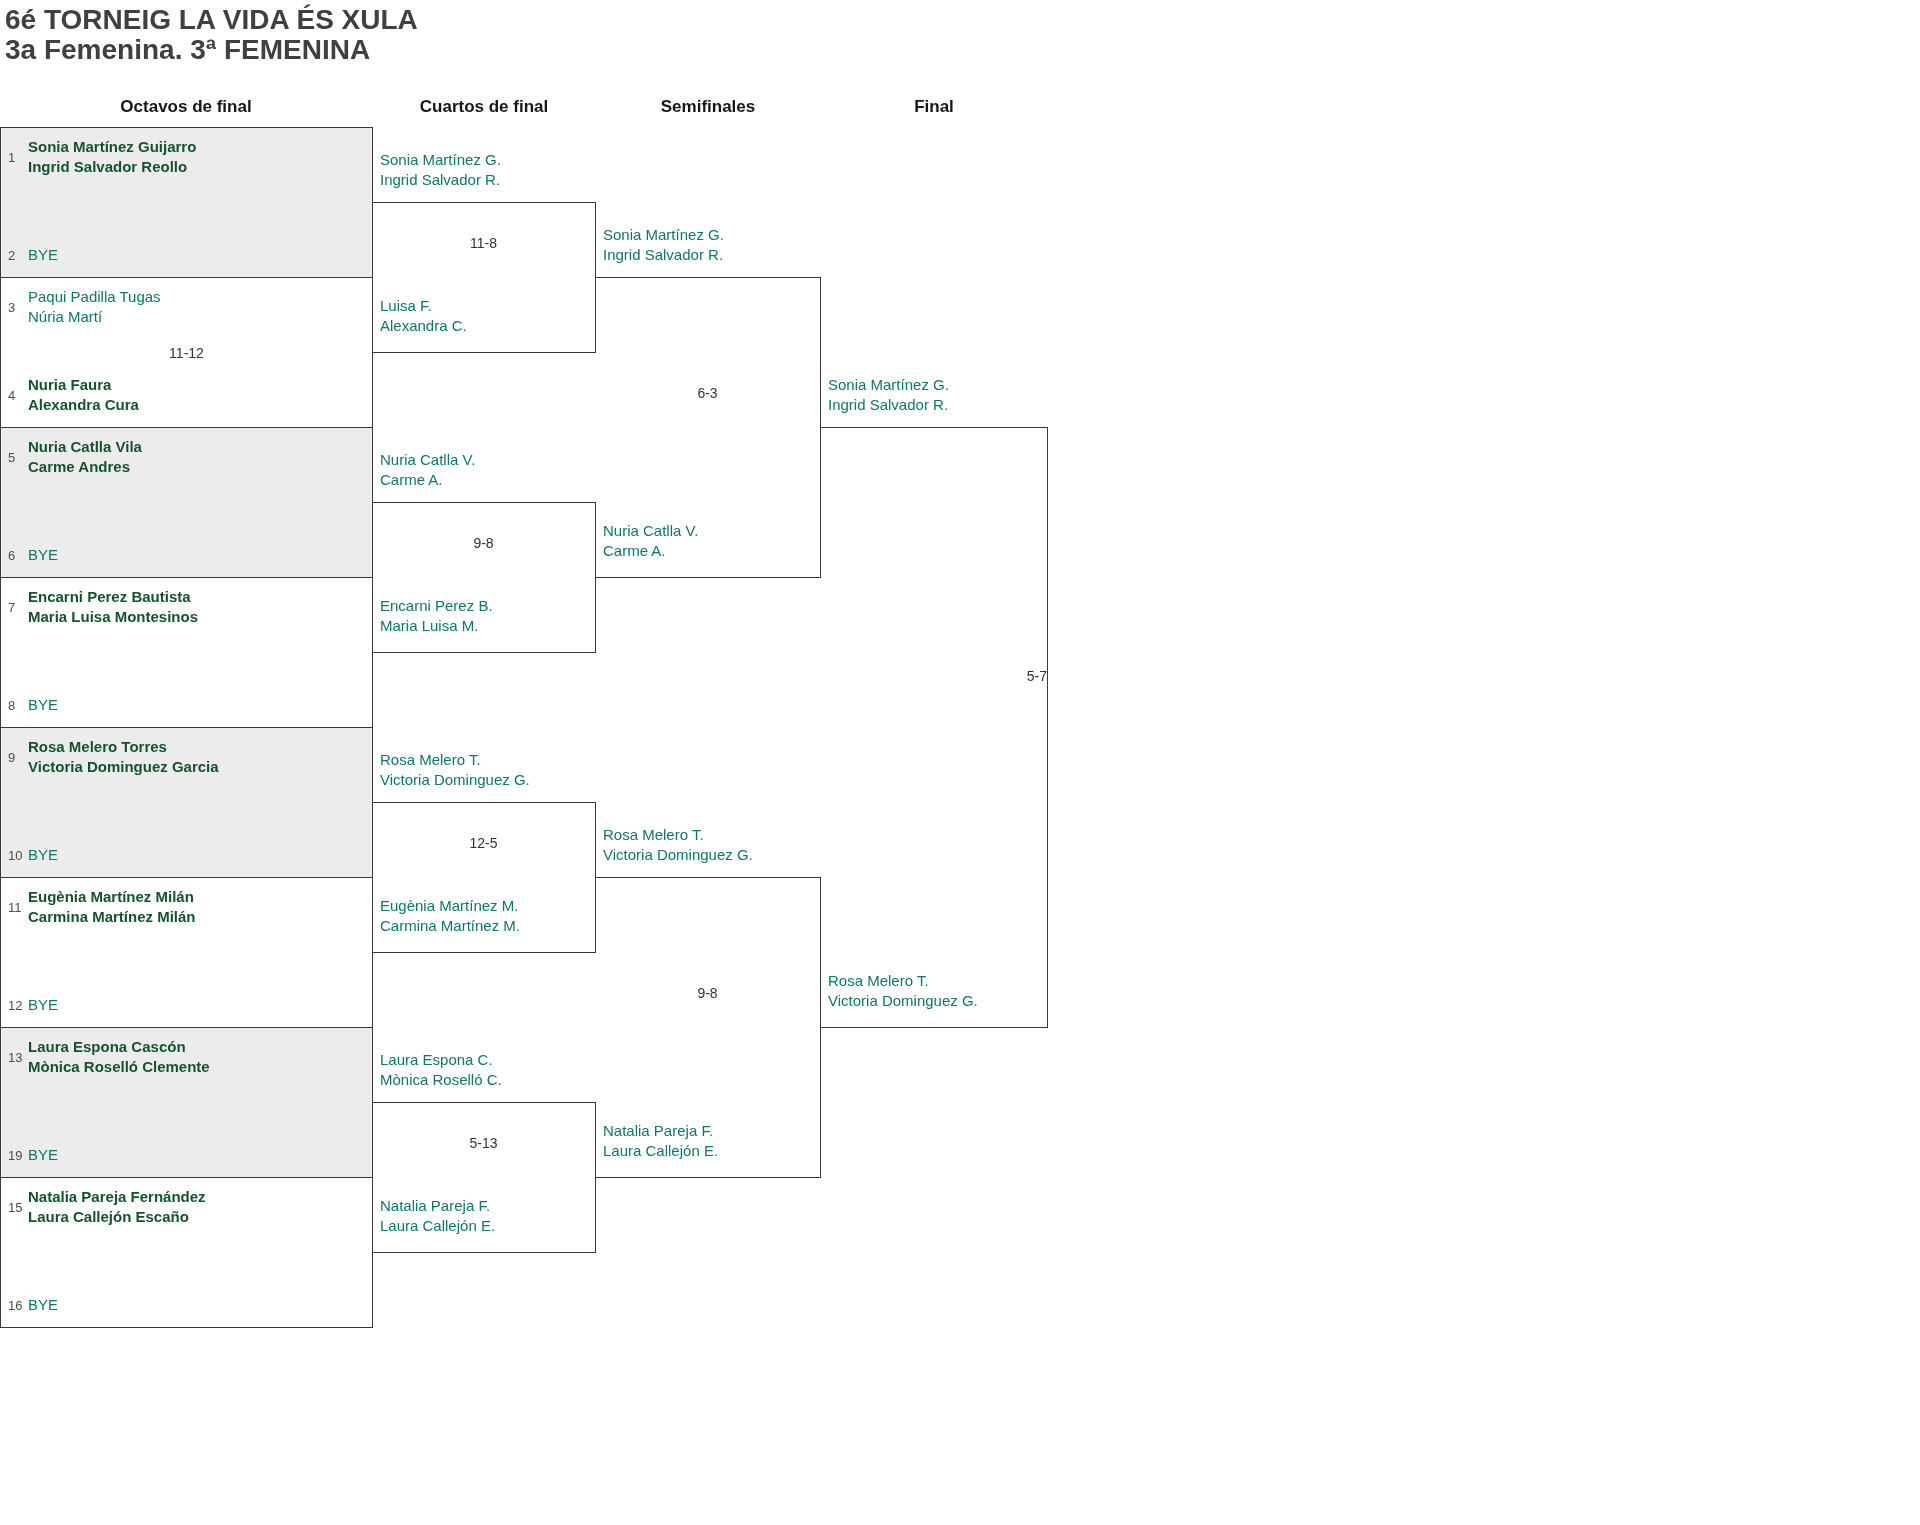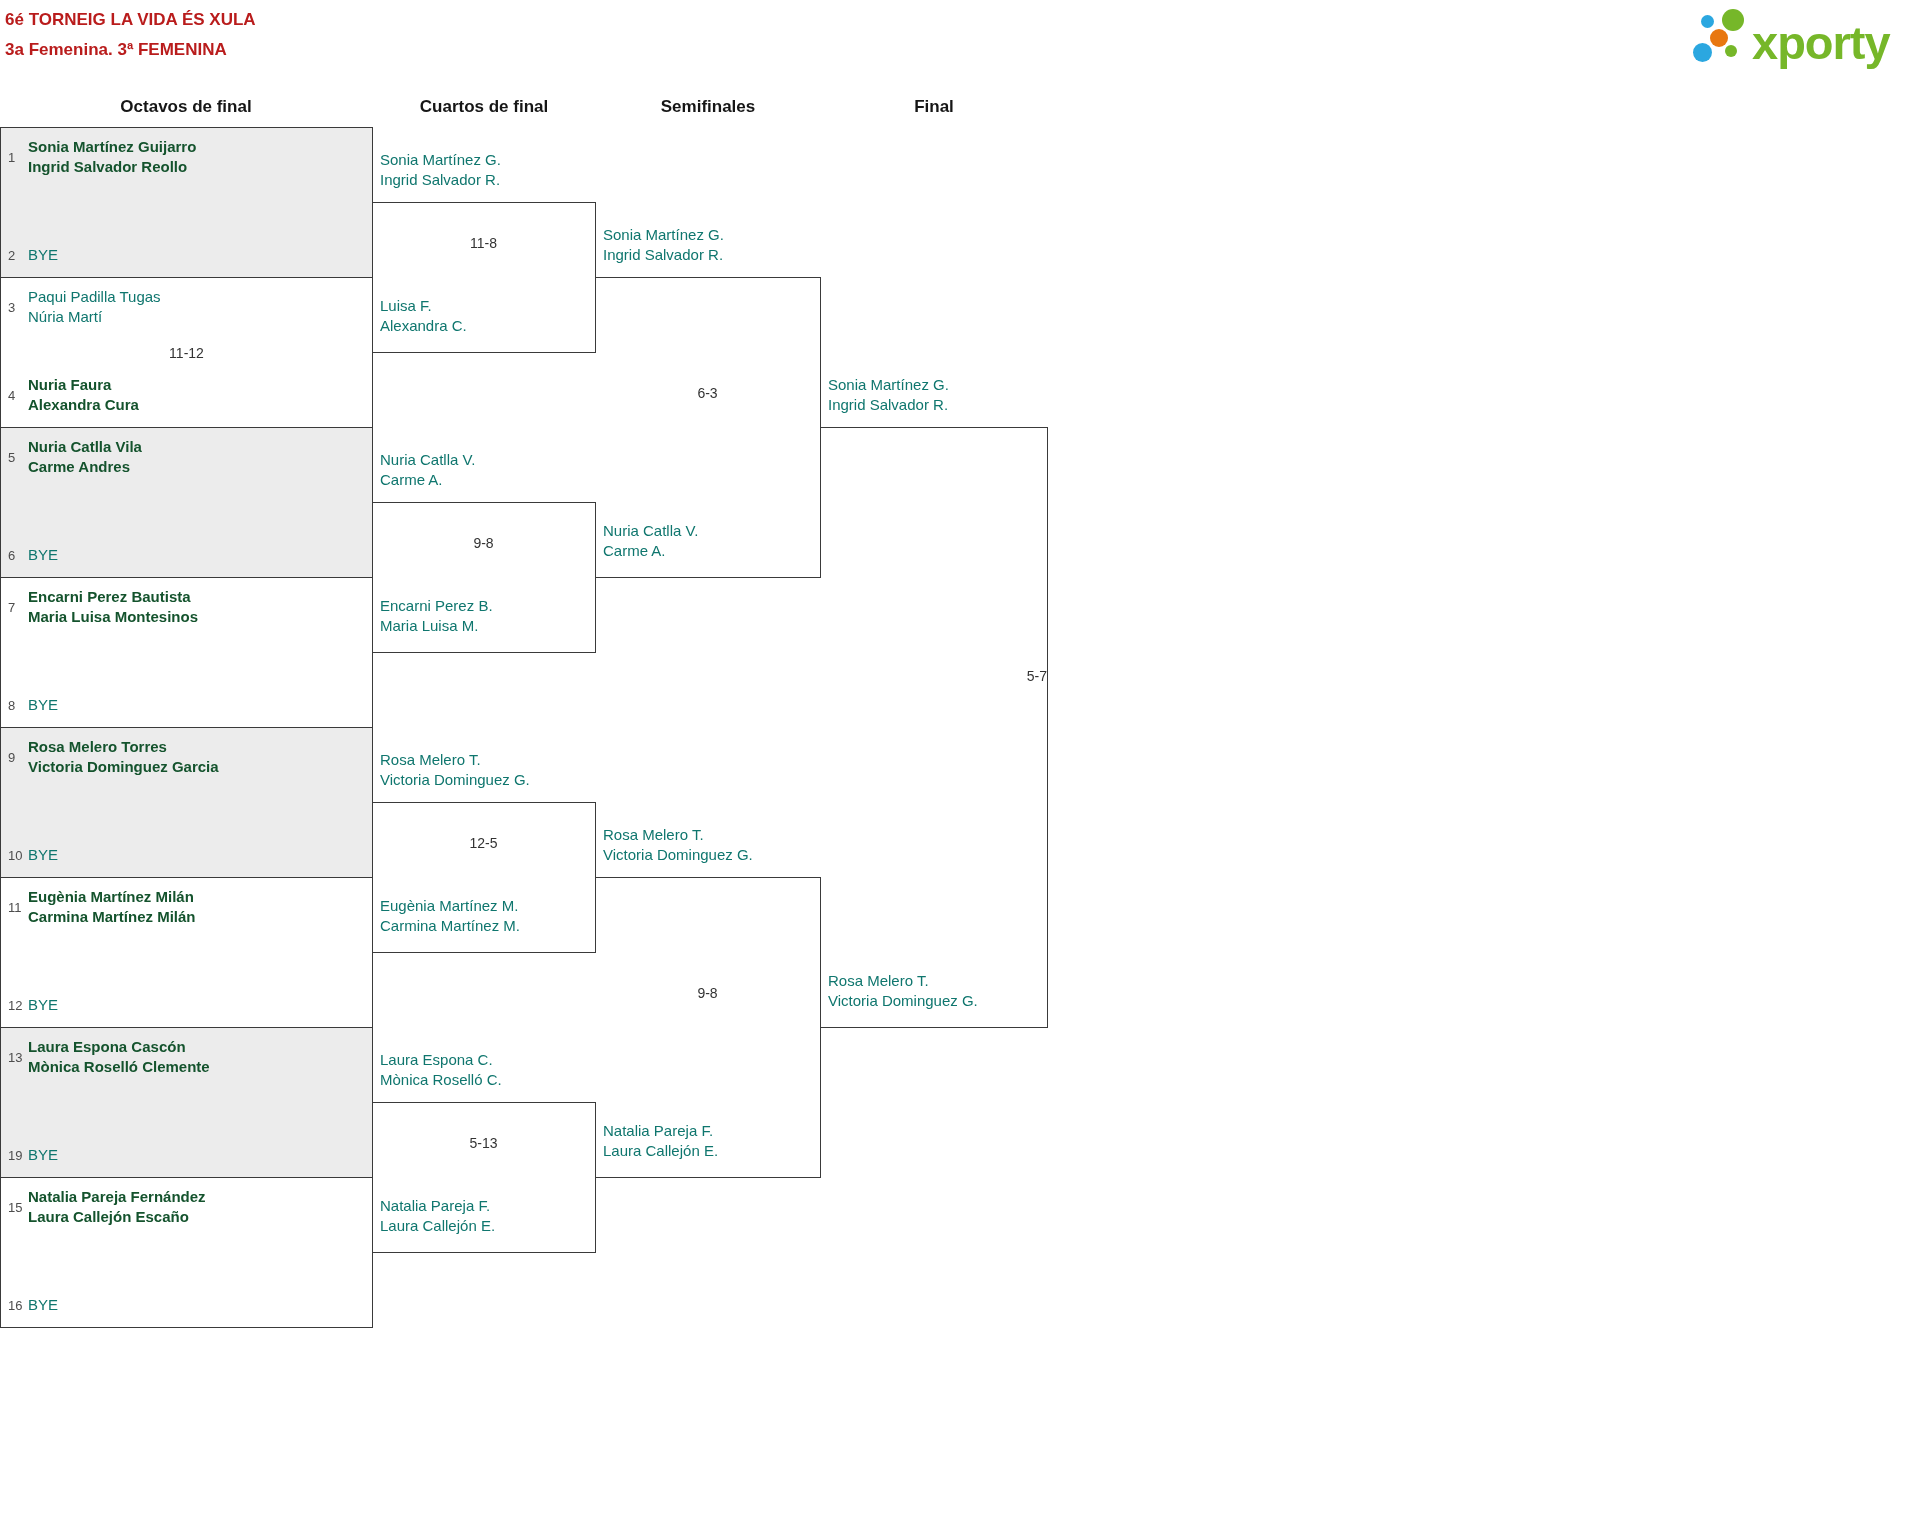--- a/index.html
+++ b/index.html
@@ -1,19 +1,19 @@
 <!DOCTYPE html>
 <html><head>
 <meta charset="utf-8">
 <style>
   html,body{margin:0;padding:0;background:#fff;}
   #canvas{position:relative;width:1920px;height:1525px;background:#fff;overflow:hidden;
           font-family:"Liberation Sans","DejaVu Sans",sans-serif;color:#222;}
   .title-block{position:absolute;left:5px;top:5px;}
-  .title-line{font-size:17px;font-weight:700;color:#b91c1c;line-height:30px;white-space:nowrap;}
+  .title-line{font-size:28px;font-weight:700;color:#404040;line-height:30px;white-space:nowrap;}
   .round-header{position:absolute;top:97px;transform:translateX(-50%);font-size:17px;font-weight:700;color:#161616;white-space:nowrap;}
   .r1-box{position:absolute;left:0;width:373px;height:151px;border:1px solid #3a3a3a;box-sizing:border-box;background:#fff;}
   .r1-box.shaded{background:#ececec;}
   .team-row{position:absolute;left:7px;display:flex;align-items:center;}
   .team-row.pos-top{top:9px;}
   .team-row.pos-bottom{bottom:12px;}
   .seed{width:20px;flex:none;font-size:13px;color:#4d4d4d;font-weight:400;}
   .names{font-size:15px;line-height:20px;color:#0f766e;font-weight:400;white-space:nowrap;}
   .winner .names{font-weight:700;color:#14532d;}
   .conn-box{position:absolute;border:1px solid #3a3a3a;border-left:none;box-sizing:border-box;background:transparent;}
@@ -29,28 +29,20 @@
 </head>
 <body>
 
 <div id="canvas">
 
   <div class="title-block">
     <div class="title-line">6é TORNEIG LA VIDA ÉS XULA</div>
     <div class="title-line">3a Femenina. 3ª FEMENINA</div>
   </div>
 
-  <div id="logo">
-    <span class="dot" style="left: 11px; top: 11px; width: 13px; height: 13px; background: rgb(43, 167, 224);"></span>
-    <span class="dot" style="left: 32px; top: 5px; width: 22px; height: 22px; background: rgb(118, 183, 41);"></span>
-    <span class="dot" style="left: 20px; top: 25px; width: 18px; height: 18px; background: rgb(232, 119, 16);"></span>
-    <span class="dot" style="left: 3px; top: 39px; width: 19px; height: 19px; background: rgb(43, 167, 224);"></span>
-    <span class="dot" style="left: 35px; top: 41px; width: 12px; height: 12px; background: rgb(118, 183, 41);"></span>
-    <span class="logo-text" style="color: rgb(118, 183, 41);">xporty</span>
-  </div>
 
   <div>
     <span class="round-header" style="left: 186px;">Octavos de final</span>
     <span class="round-header" style="left: 484px;">Cuartos de final</span>
     <span class="round-header" style="left: 708px;">Semifinales</span>
     <span class="round-header" style="left: 934px;">Final</span>
   </div>
 
   <div id="bracket">
       <div class="r1-box shaded" style="top: 127px;">

